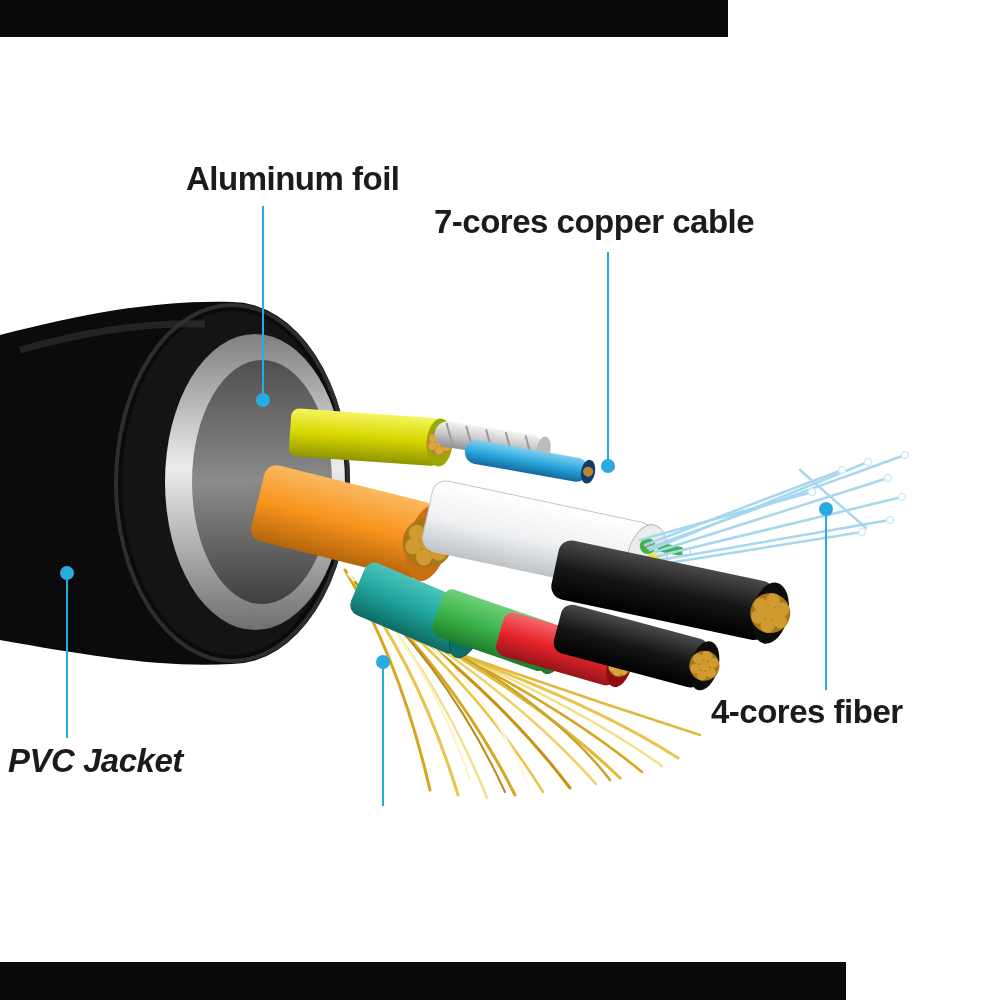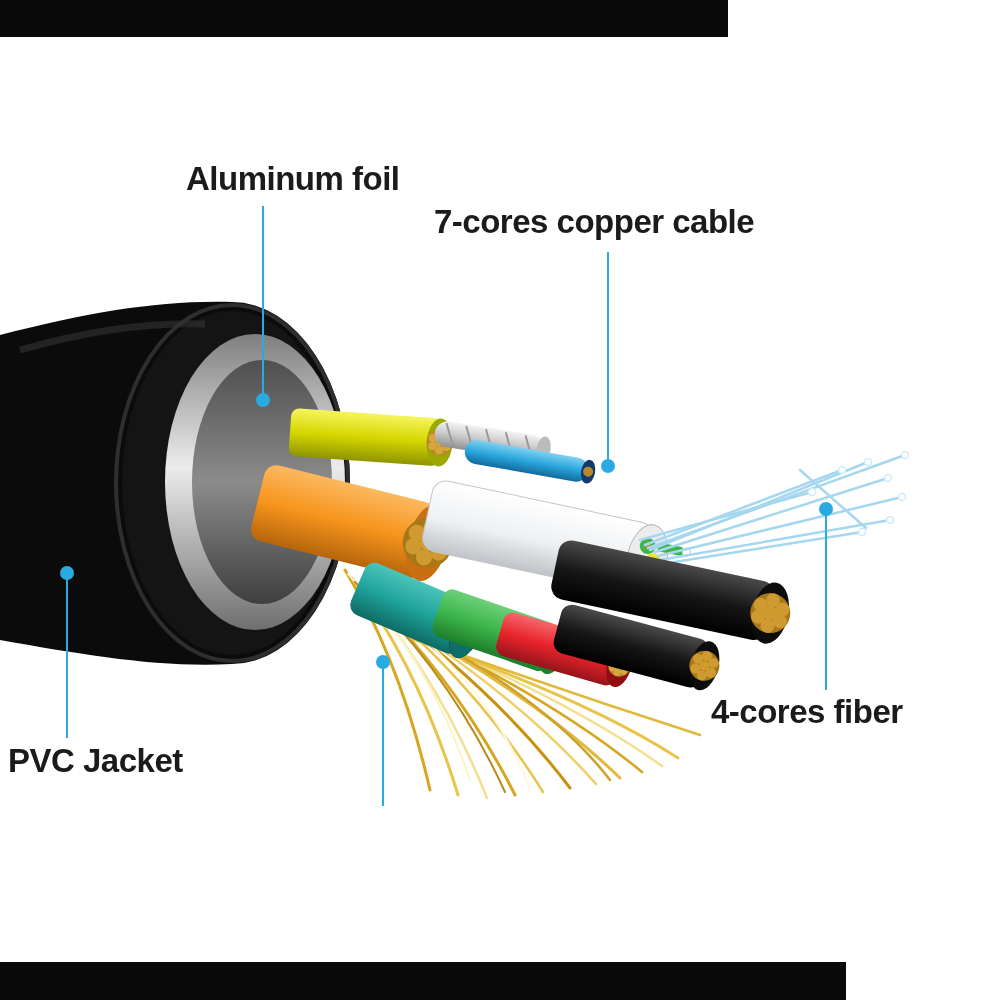--- a/index.html
+++ b/index.html
@@ -6,21 +6,21 @@
   .stage{position:relative;width:1000px;height:1000px;background:#ffffff;overflow:hidden;
          font-family:"Liberation Sans", sans-serif;}
   .bar{position:absolute;background:#0a0a0a;}
   .bar.top{left:0;top:0;width:728px;height:37px;}
   .bar.bottom{left:0;top:962px;width:846px;height:38px;}
   .art{position:absolute;left:0;top:0;width:1000px;height:1000px;}
   .label{position:absolute;font-weight:700;font-size:33px;color:#1b1b1d;
          letter-spacing:-0.5px;white-space:nowrap;}
   .lbl-aluminum{left:163px;top:160px;margin-left:23px;}
   .lbl-copper{left:434px;top:203px;text-align:center;}
-  .lbl-pvc{left:8px;top:742px;}
+  .lbl-pvc{left:8px;top:742px;font-style:italic;}
   .lbl-aramid{left:286px;top:808px;}
   .lbl-fiber{left:698px;top:693px;margin-left:13px;}
 </style>
 </head>
 <body>
 
 <div class="stage">
 
   <div class="bar top"></div>
   <div class="bar bottom"></div>

